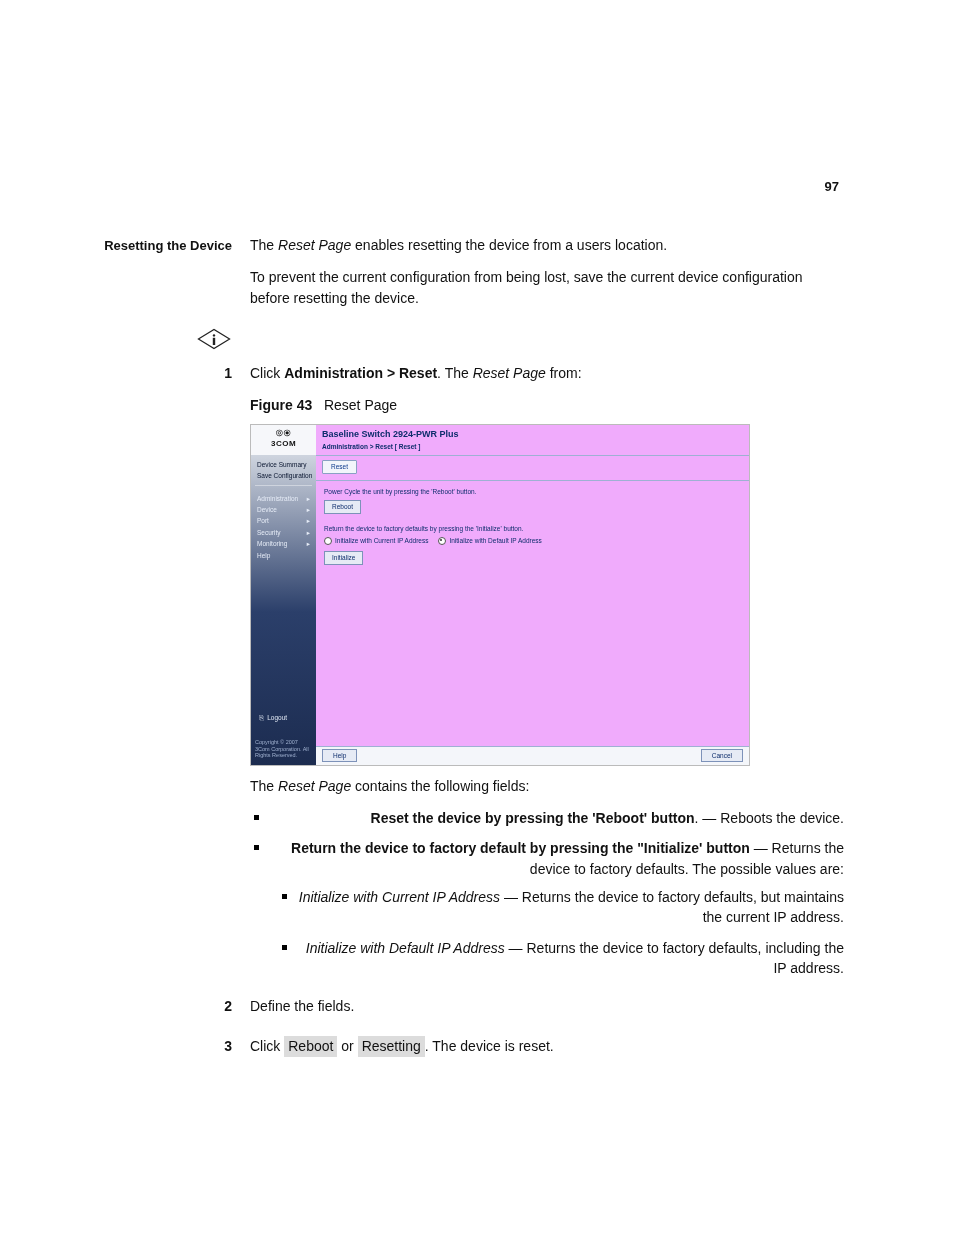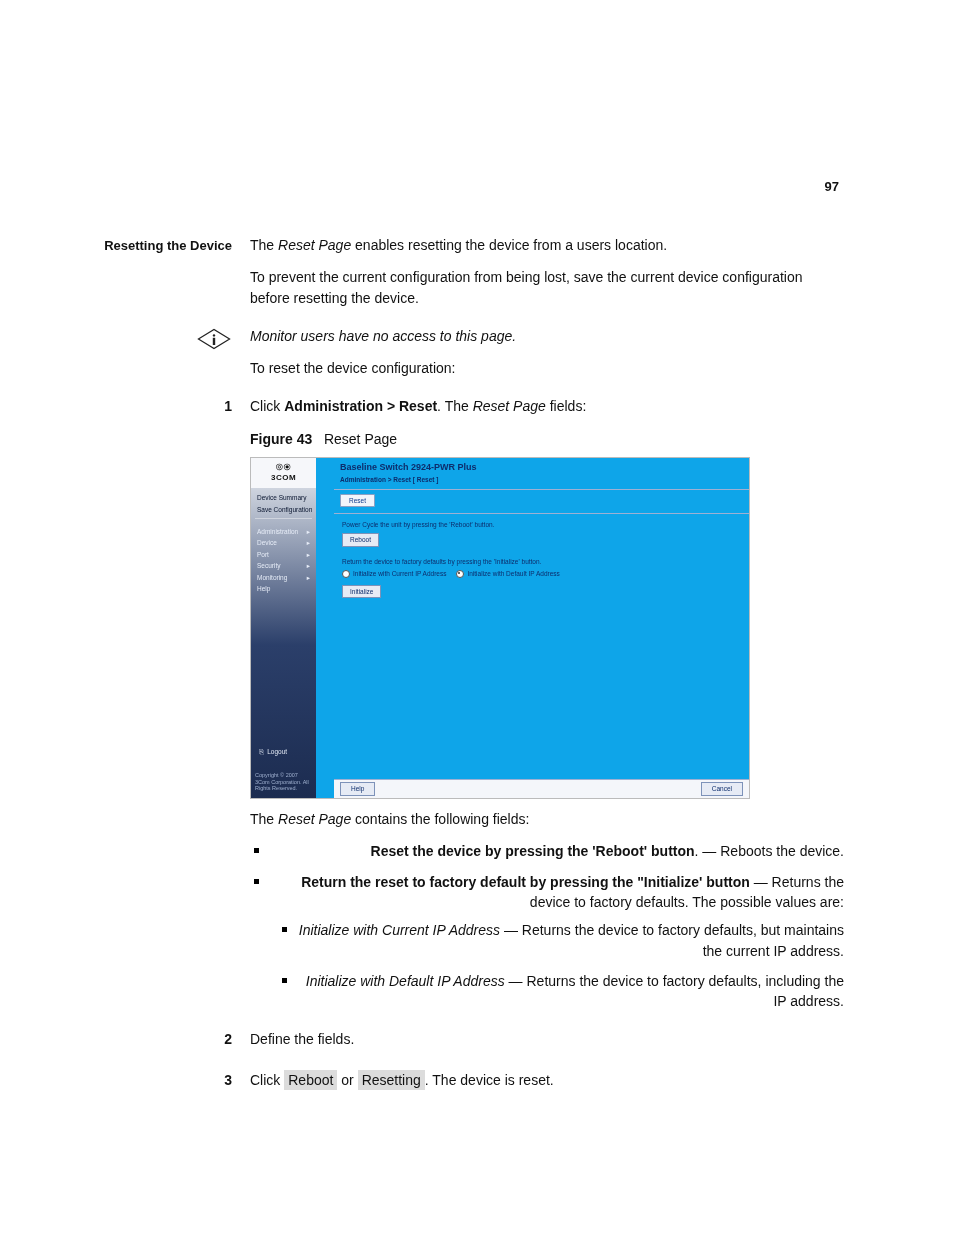--- a/index.html
+++ b/index.html
@@ -143,25 +143,24 @@
     position: absolute;
     bottom: 6px;
     left: 4px;
     right: 4px;
     color: #9fb0cf;
     font-size: 5.5px;
     line-height: 1.2;
   }
   .ss-main {
     flex: 1;
-    background: #0ea5e9;
+    background: #f0abfc;
     display: flex;
     flex-direction: column;
     position: relative;
-    padding-left: 18px;
   }
   .ss-header {
     padding: 3px 6px 2px 6px;
   }
   .ss-title {
     font-weight: bold;
     color: #0d2d6c;
     font-size: 9px;
   }
   .ss-breadcrumb {
@@ -300,31 +299,27 @@
     <div class="row">
       <div class="left-col" style="padding-top:0;">
         <span class="info-icon">
           <svg viewBox="0 0 60 40">
             <polygon points="4,20 30,4 56,20 30,36" fill="none" stroke="#222" stroke-width="2"></polygon>
             <circle cx="30" cy="14" r="2" fill="#222"></circle>
             <rect x="28" y="18" width="4" height="12" fill="#222"></rect>
           </svg>
         </span>
       </div>
-      <div class="right-col">
-        <p class="para italic">Monitor users have no access to this page.</p>
-        <p class="para">To reset the device configuration:</p>
-      </div>
     </div>
 
     <div class="step-row">
       <div class="step-num">1</div>
       <div class="right-col">
         <p class="para">
-          <span>Click </span><span class="bold">Administration &gt; Reset</span><span>. The </span><span class="italic">Reset Page</span><span> fields:</span>
+          <span>Click </span><span class="bold">Administration &gt; Reset</span><span>. The </span><span class="italic">Reset Page</span><span> from:</span>
         </p>
 
         <p class="figure-caption">
           <span class="bold">Figure 43</span>&nbsp;&nbsp;&nbsp;<span>Reset Page</span>
         </p>
 
         <div class="screenshot">
           <div class="ss-sidebar">
             <div class="ss-logo">
               <span class="ss-logo-glyph">⦾⦿</span>
@@ -407,21 +402,21 @@
 
         <p class="para">
           <span>The </span><span class="italic">Reset Page</span><span> contains the following fields:</span>
         </p>
 
         <ul class="square">
           <li>
             <span class="bold">Reset the device by pressing the 'Reboot' button</span><span>. — Reboots the device.</span>
           </li>
           <li>
-            <span class="bold">Return the reset to factory default by pressing the "Initialize' button</span><span> — Returns the device to factory defaults. The possible values are:</span>
+            <span class="bold">Return the device to factory default by pressing the "Initialize' button</span><span> — Returns the device to factory defaults. The possible values are:</span>
             <ul class="square nested">
               <li>
                 <span class="italic">Initialize with Current IP Address</span><span> — Returns the device to factory defaults, but maintains the current IP address.</span>
               </li>
               <li>
                 <span class="italic">Initialize with Default IP Address</span><span> — Returns the device to factory defaults, including the IP address.</span>
               </li>
             </ul>
           </li>
         </ul>

